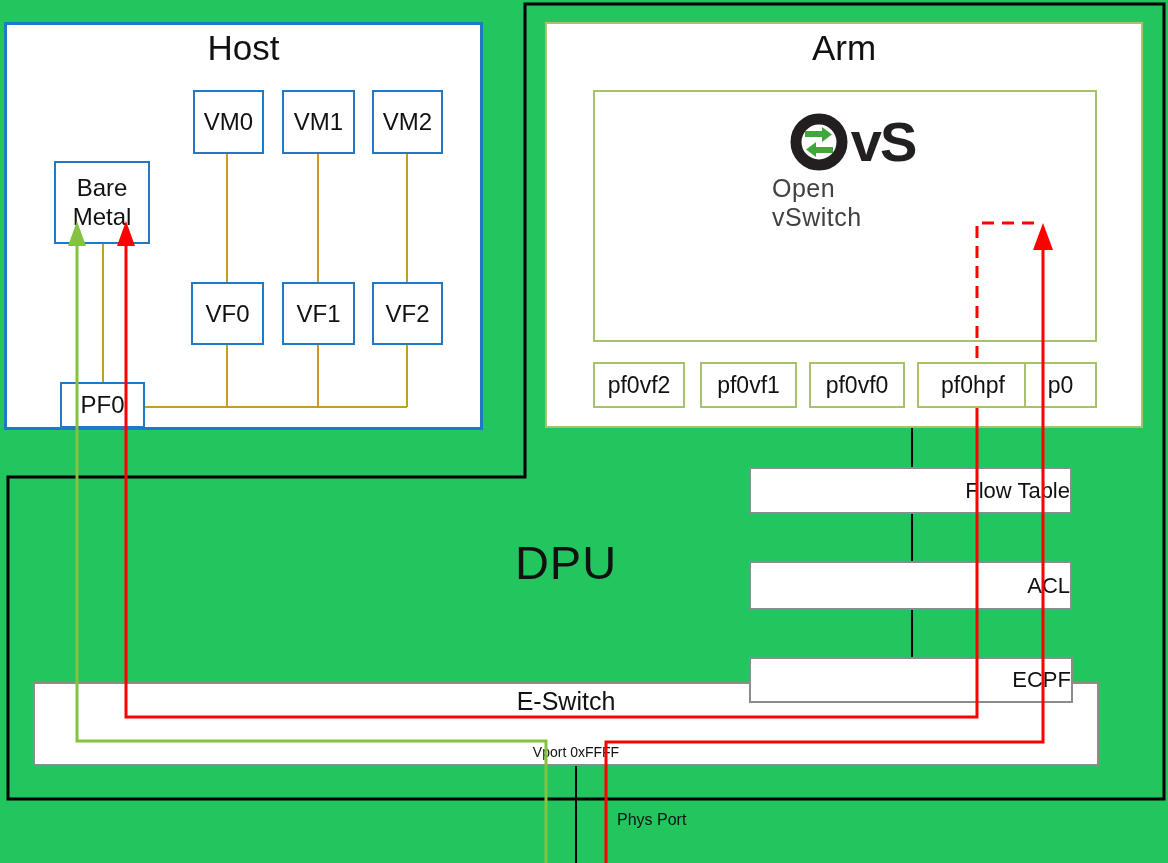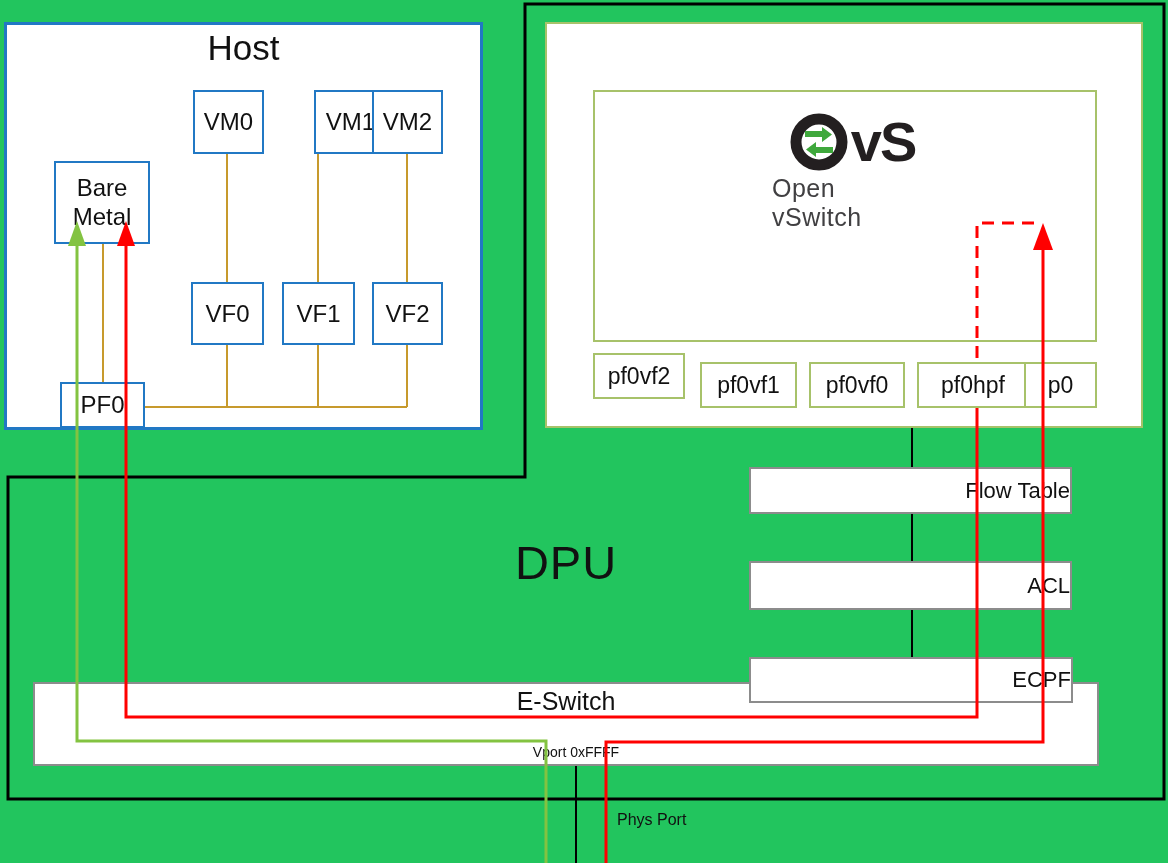--- a/index.html
+++ b/index.html
@@ -34,21 +34,21 @@
 <body>
 
 <div id="canvas">
 
   <div class="abs box blue-border-thick z2" style="left:4px;top:22px;width:479px;height:408px;"></div>
   <div class="abs title-big z3" style="left:4px;top:28px;width:479px;">Host</div>
 
   <div class="abs box blue-border lbl-24 z2" style="left:193px;top:90px;width:71px;height:64px;">
       <span>VM0</span>
     </div>
-  <div class="abs box blue-border lbl-24 z2" style="left:282px;top:90px;width:73px;height:64px;margin-left:32px;">
+  <div class="abs box blue-border lbl-24 z2" style="left:282px;top:90px;width:73px;height:64px;">
       <span>VM1</span>
     </div>
   <div class="abs box blue-border lbl-24 z2" style="left:372px;top:90px;width:71px;height:64px;">
       <span>VM2</span>
     </div>
 
   <div class="abs box blue-border lbl-24 z2" style="left:54px;top:161px;width:96px;height:83px;">
       <span class="bare-metal-text">Bare Metal</span>
     </div>
 
@@ -60,38 +60,39 @@
     </div>
   <div class="abs box blue-border lbl-24 z2" style="left:372px;top:282px;width:71px;height:63px;">
       <span>VF2</span>
     </div>
 
   <div class="abs box blue-border lbl-24 z2" style="left:60px;top:382px;width:85px;height:46px;">
       <span>PF0</span>
     </div>
 
   <div class="abs box olive-border z2" style="left:545px;top:22px;width:598px;height:406px;"></div>
+  <div class="abs title-big z3" style="left:545px;top:28px;width:598px;">Arm</div>
 
   <div class="abs box olive-border z2" style="left:593px;top:90px;width:504px;height:252px;"></div>
 
   <div id="ovs-logo" class="abs" style="left:772px;top:112px;width:160px;">
     <div class="row">
       <svg width="60" height="60" viewBox="0 0 60 60">
         <circle cx="30" cy="30" r="23" fill="none" stroke="#231F20" stroke-width="11"></circle>
         <g fill="#3FA83C">
           <polygon points="16,19 33,19 33,15 43,22.5 33,30 33,25 16,25"></polygon>
           <polygon points="44,35 27,35 27,30 17,37.5 27,45 27,41 44,41"></polygon>
         </g>
       </svg>
       <span id="ovs-vs">vS</span>
     </div>
     <span id="ovs-sub">Open vSwitch</span>
   </div>
 
-  <div class="abs box olive-border lbl-23 z2" style="left:593px;top:353px;width:92px;height:46px;">
+  <div class="abs box olive-border lbl-23 z2" style="left:593px;top:362px;width:92px;height:46px;">
       <span>pf0vf2</span>
     </div>
   <div class="abs box olive-border lbl-23 z2" style="left:700px;top:362px;width:97px;height:46px;">
       <span>pf0vf1</span>
     </div>
   <div class="abs box olive-border lbl-23 z2" style="left:809px;top:362px;width:96px;height:46px;">
       <span>pf0vf0</span>
     </div>
   <div class="abs box olive-border lbl-23 z2" style="left:917px;top:362px;width:112px;height:46px;">
       <span>pf0hpf</span>

